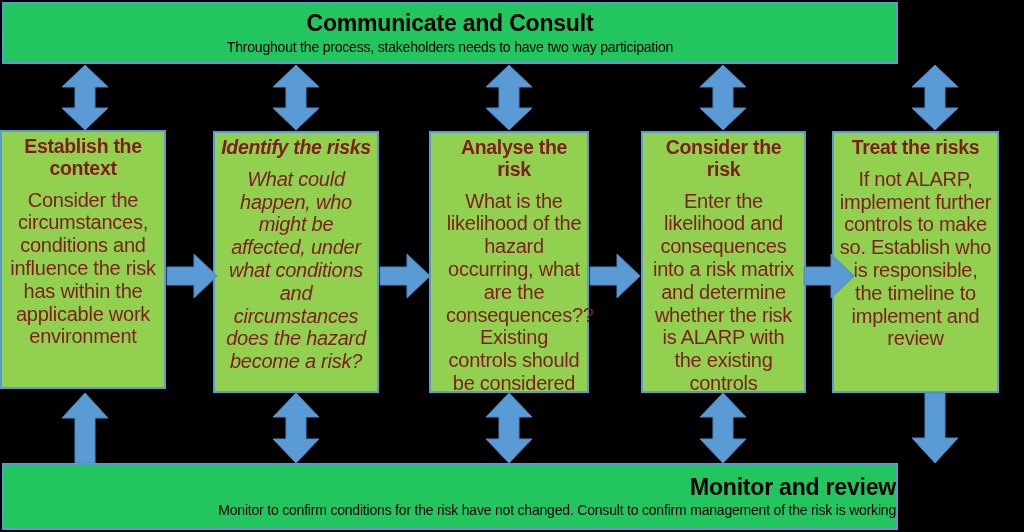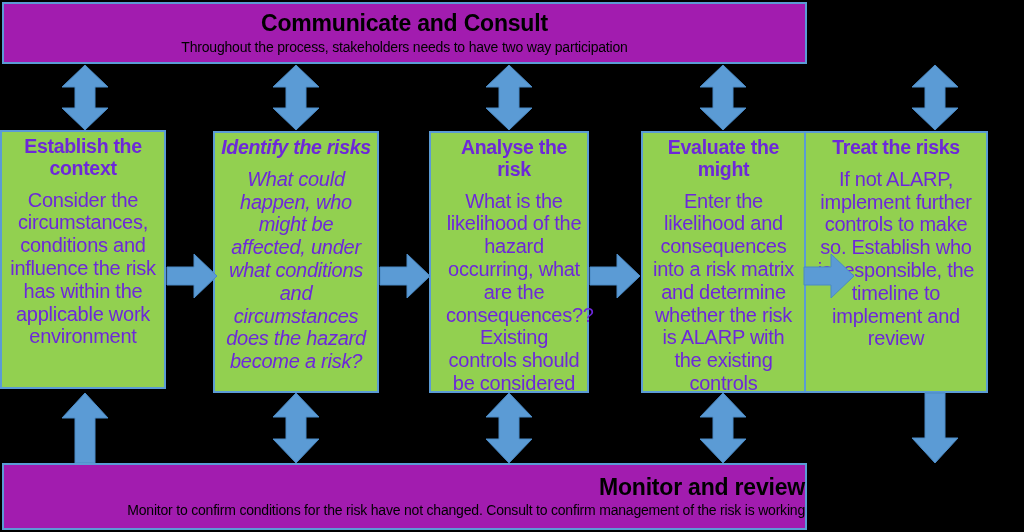--- a/index.html
+++ b/index.html
@@ -13,22 +13,22 @@
     height: 532px;
     background: #000000;
     overflow: hidden;
     font-family: "Liberation Sans", sans-serif;
   }
 
   
   .banner {
     position: absolute;
     left: 2px;
-    width: 805px;
-    background: #a21caf;
+    width: 896px;
+    background: #22c55e;
     border: 2px solid #5B9BD5;
     box-sizing: border-box;
     display: flex;
     flex-direction: column;
     align-items: center;
     justify-content: center;
     color: #000000;
   }
   #banner-top    { top: 2px;   height: 62px; }
   #banner-bottom { top: 463px; height: 67px; align-items: flex-end; }
@@ -47,21 +47,21 @@
     letter-spacing: -0.2px;
     white-space: nowrap;
   }
 
   
   .stage {
     position: absolute;
     background: #92D050;
     border: 2px solid #5B9BD5;
     box-sizing: border-box;
-    color: #6d28d9;
+    color: #7f1d1d;
     text-align: center;
     padding: 4px 5px 2px 5px;
     display: flex;
     flex-direction: column;
     align-items: center;
   }
   .stage-title {
     font-size: 19.5px;
     font-weight: bold;
     line-height: 1.12;
@@ -73,21 +73,21 @@
     line-height: 1.14;
     letter-spacing: -0.25px;
     width: 100%;
     margin-top: 9px;
   }
 
   #stage-0 { left: 0px;   top: 130px; width: 166px; height: 259px; }
   #stage-1 { left: 213px; top: 131px; width: 166px; height: 262px; font-style: italic; }
   #stage-2 { left: 429px; top: 131px; width: 160px; height: 262px; padding-left: 15px; }
   #stage-3 { left: 641px; top: 131px; width: 165px; height: 262px; }
-  #stage-4 { left: 804px; top: 131px; width: 184px; height: 262px; }
+  #stage-4 { left: 832px; top: 131px; width: 167px; height: 262px; }
 
   
   .arrow {
     position: absolute;
   }
   .arrow svg { display: block; }
 
   
   .v-arrow-top    { top: 64px;  width: 52px; height: 67px; }
   
@@ -140,21 +140,21 @@
     <div class="stage-title">Identify the risks</div>
     <div class="stage-body">What could happen, who might be affected, under what conditions and circumstances does the hazard become a risk?</div>
   </div>
 
   <div class="stage" id="stage-2">
     <div class="stage-title">Analyse the risk</div>
     <div class="stage-body">What is the likelihood of the hazard occurring, what are the consequences?? Existing controls should be considered</div>
   </div>
 
   <div class="stage" id="stage-3">
-    <div class="stage-title">Evaluate the might</div>
+    <div class="stage-title">Consider the risk</div>
     <div class="stage-body">Enter the likelihood and consequences into a risk matrix and determine whether the risk is ALARP with the existing controls</div>
   </div>
 
   <div class="stage" id="stage-4">
     <div class="stage-title">Treat the risks</div>
     <div class="stage-body">If not ALARP, implement further controls to make so. Establish who is responsible, the timeline to implement and review</div>
   </div>
 
   <div class="arrow h-arrow" style="left:166px;">
     <svg width="52" height="50" viewBox="0 0 52 50">

